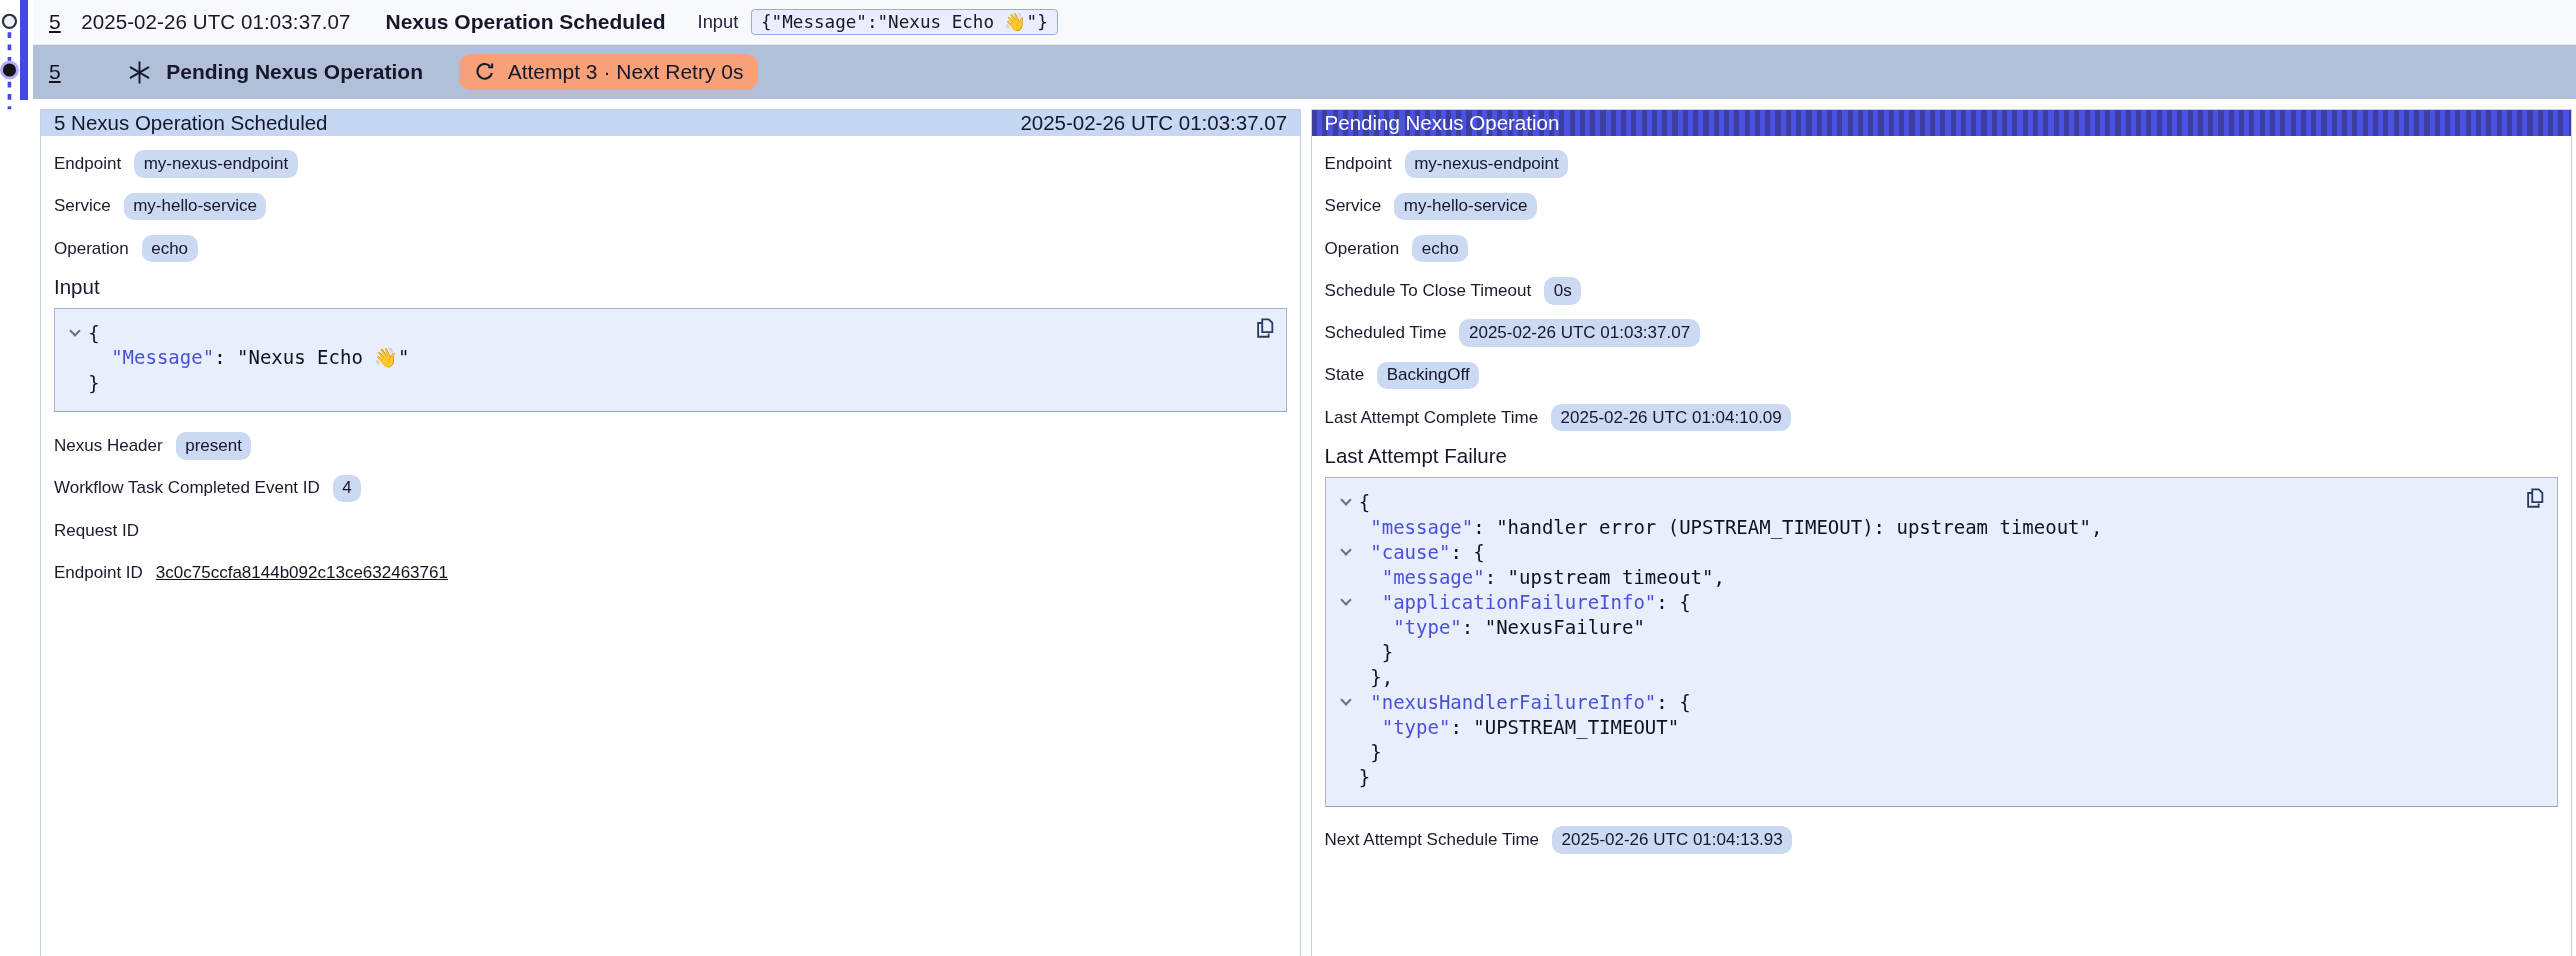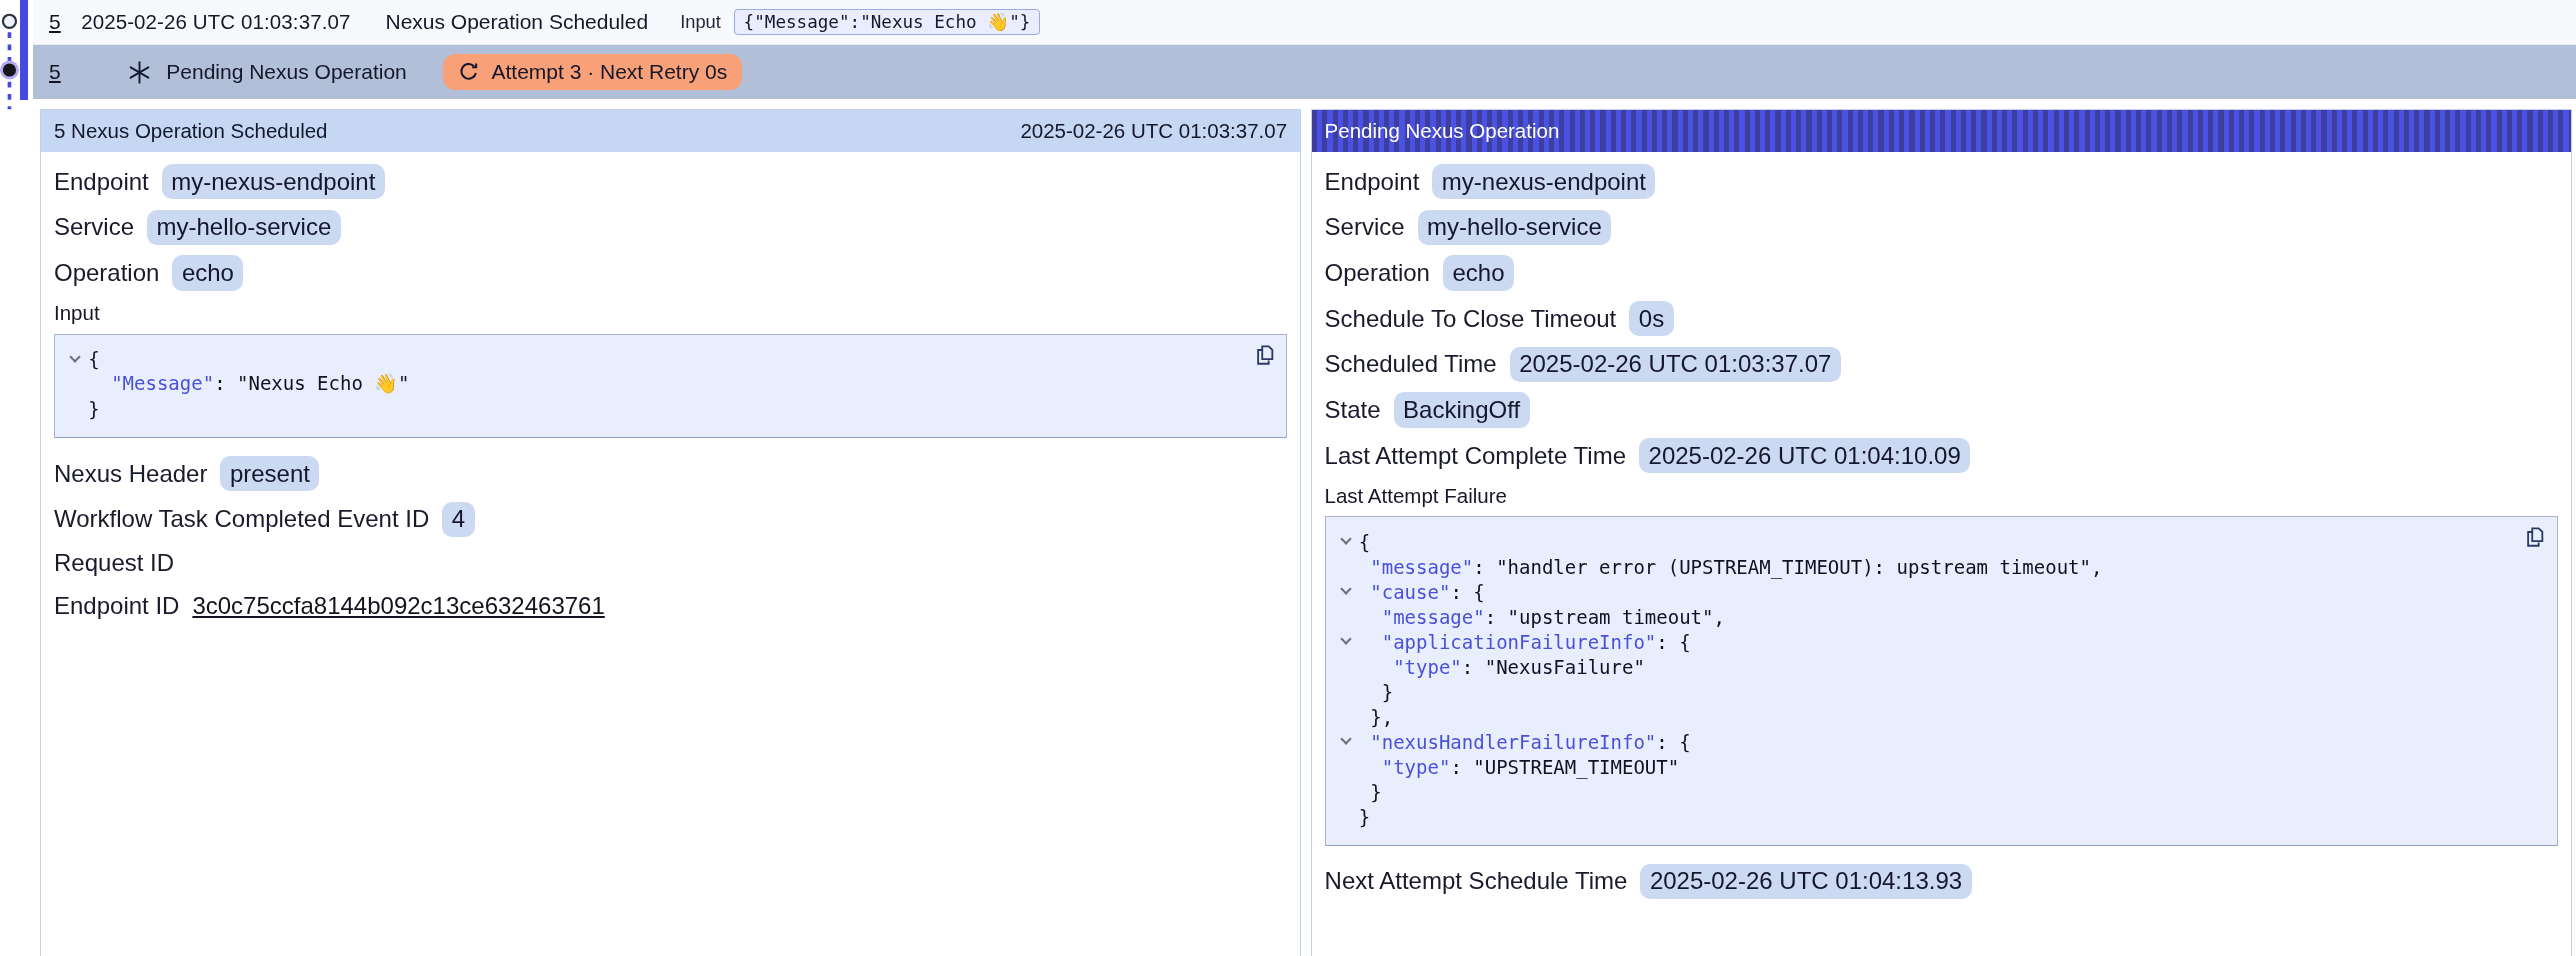--- a/index.html
+++ b/index.html
@@ -10,40 +10,40 @@
   .gutter { position: absolute; left: 0; top: 0; width: 40px; height: 124px; }
   .active-bar { position: absolute; left: 20px; top: 0; width: 8px; height: 100px; background: #4449e3; }
 
   
   .rows { margin-left: 33px; }
   .event-row { display: flex; align-items: center; padding-left: 16px; }
   .row-1 { height: 45px; background: #f8f9fc; border-bottom: 0.7px solid #e8eaf2; }
   .row-2 { height: 54px; background: #b1bfd9; }
   .ev-num { color: #11131f; text-decoration: underline; font-size: 21px; margin-right: 20.5px; cursor: pointer; }
   .ev-time { font-size: 20.5px; margin-right: 35px; letter-spacing: 0.1px; }
-  .ev-title { font-weight: normal; font-size: 21px; margin-right: 32px; }
+  .ev-title { font-weight: bold; font-size: 21px; margin-right: 32px; }
   .ev-input-label { font-size: 18.3px; margin-right: 13px; color: #23263a; }
   .ev-chip { font-family: "DejaVu Sans Mono", monospace; font-size: 17.6px; background: #e9edfc;
              border: 1.5px solid #9aa7e6; border-radius: 3.7px; padding: 2.2px 8.8px; color: #15172a; }
   .row-2 .ev-num { margin-right: 66px; }
   .pending-ic { margin-right: 14.6px; display: inline-flex; }
   .retry-badge { display: inline-flex; align-items: center; gap: 11.7px; background: #f8a077;
                  border-radius: 12px; padding: 5.9px 14.6px; font-size: 21px; margin-left: 4.4px; color: #15172a; }
 
   
   .panels { display: flex; gap: 9.5px; margin: 10.3px 4.4px 0 40px; height: 857px; }
   .panel { flex: 1 1 0; border: 1.5px solid #c6d0e4; background: #ffffff; overflow: hidden; }
-  .panel-header { height: 42px; display: flex; align-items: center; justify-content: space-between;
+  .panel-header { height: 26px; display: flex; align-items: center; justify-content: space-between;
                   padding: 12px 13px; font-size: 20.5px; }
   .panel-header.plain { background: #c5d7f3; color: #15172a; }
   .panel-header.striped { background: repeating-linear-gradient(to right, #3c3f9f 0 5.1px, #4b52e3 5.1px 10.3px);
                           color: #ffffff; }
   .panel-body { padding: 11.7px 13px; }
 
-  .field { display: flex; align-items: center; gap: 13px; min-height: 32px; margin-bottom: 10.3px; font-size: 24px; }
+  .field { display: flex; align-items: center; gap: 13px; min-height: 32px; margin-bottom: 10.3px; font-size: 17px; }
   .flabel { color: #191b2c; }
   .badge { background: #ccd9f3; border-radius: 10px; padding: 3.7px 9.5px; color: #15172a; }
   .idlink { color: #11131f; text-decoration: underline; cursor: pointer; }
   .block-label { font-size: 20.5px; margin: 5.9px 0 8.8px; }
 
   
   .codeblock { position: relative; background: #e8eefb; border: 1.5px solid #a9b4d2; border-bottom-color: #93a2c4;
                padding: 11.7px 44px 16px 7.3px; margin-bottom: 17.6px; }
   .code-line { display: flex; align-items: center; height: 25px; }
   .code-gutter { width: 26px; flex: 0 0 26px; display: flex; justify-content: center; align-items: center; }

